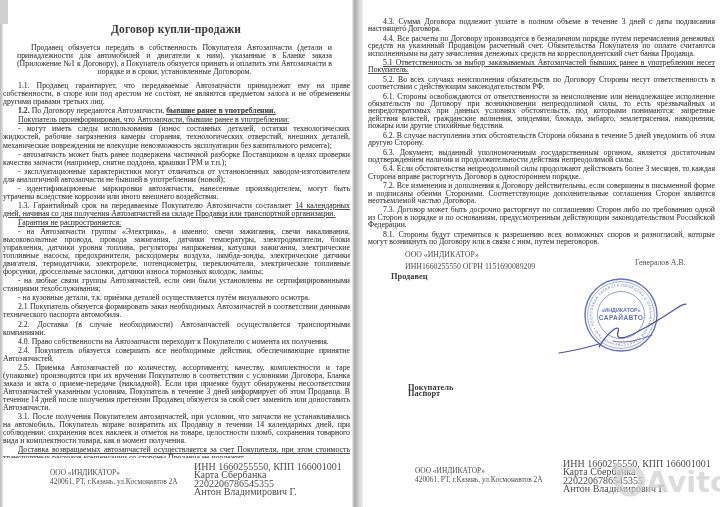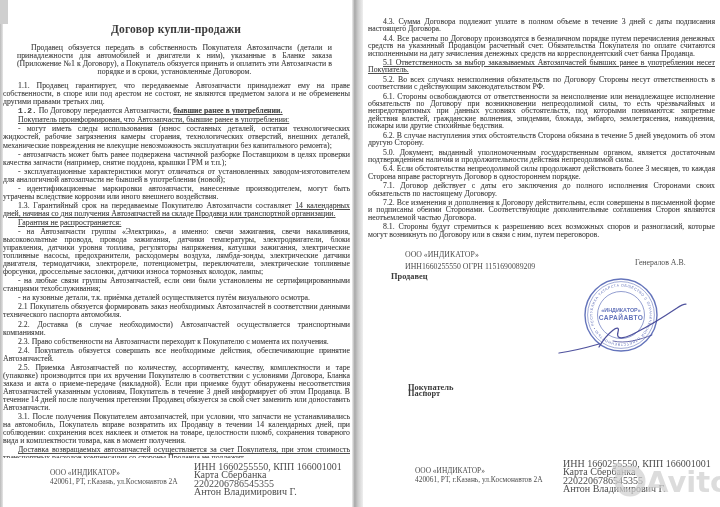--- a/index.html
+++ b/index.html
@@ -34,21 +34,21 @@
     font-size:7.8px;line-height:8.05px;}
   #right-body{left:5px;top:18px;width:347px;max-height:232px;overflow:hidden;
     font-size:7.8px;line-height:7.4px;}
 
   .body-text p{margin:0 0 1px;text-indent:15px;}
   #right-body p{margin:0 0 2px;}
   #lp0{text-indent:14px;margin:0 18px 6px 14px;text-align-last:center;}
   #rp0{margin-bottom:4px;}
 
   .u{text-decoration:underline;}
-  .b{font-weight:bold;font-family:Liberation Mono, monospace;}
+  .b{font-weight:bold;}
   .bu{font-weight:bold;text-decoration:underline;}
 
   .sign-h{position:absolute;font-weight:bold;font-size:8.4px;color:#3c3c3c;}
   .sign-line{position:absolute;font-size:7.8px;color:#4d4d4d;}
 
   .footer-org{position:absolute;font-size:7.4px;line-height:8.8px;color:#4d4d4d;}
   .footer-req{position:absolute;font-size:10px;line-height:8.4px;color:#4d4d4d;}
 
   .stamp{position:absolute;left:219px;top:276px;width:78px;height:78px;opacity:.88;}
   .sig{position:absolute;left:192px;top:293px;width:135px;height:68px;}
@@ -74,21 +74,21 @@
     <p>- автозапчасть может быть ранее подвержена частичной разборке Поставщиком в целях проверки качества запчасти (например, снятие поддона, крышки ГРМ и т.п.);</p>
     <p>- эксплуатационные характеристики могут отличаться от установленных заводом-изготовителем для аналогичной автозапчасти не бывшей в употреблении (новой);</p>
     <p>- идентификационные маркировки автозапчасти, нанесенные производителем, могут быть утрачены вследствие коррозии или иного внешнего воздействия.</p>
     <p><span>1.3. Гарантийный срок на передаваемые Покупателю Автозапчасти составляет </span><span class="u">14 календарных дней, начиная со дня получения Автозапчастей на складе Продавца или транспортной организации.</span></p>
     <p class="u">Гарантия не распространяется:</p>
     <p>- на Автозапчасти группы «Электрика», а именно: свечи зажигания, свечи накаливания, высоковольтные провода, провода зажигания, датчики температуры, электродвигатели, блоки управления, датчики уровня топлива, регуляторы напряжения, катушки зажигания, электрические топливные насосы, предохранители, расходомеры воздуха, лямбда-зонды, электрические датчики двигателя, термодатчики, электрореле, потенциометры, переключатели, электрические топливные форсунки, дроссельные заслонки, датчики износа тормозных колодок, лампы;</p>
     <p>- на любые связи группы Автозапчастей, если они были установлены не сертифицированными станциями техобслуживания;</p>
     <p>- на кузовные детали, т.к. приёмка деталей осуществляется путём визуального осмотра.</p>
     <p>2.1 Покупатель обязуется формировать заказ необходимых Автозапчастей в соответствии данными технического паспорта автомобиля.</p>
     <p>2.2. Доставка (в случае необходимости) Автозапчастей осуществляется транспортными компаниями.</p>
-    <p>2.3.  Право собственности на Автозапчасти переходит к Покупателю с момента их получения.</p>
+    <p>4.0.  Право собственности на Автозапчасти переходит к Покупателю с момента их получения.</p>
     <p>2.4. Покупатель обязуется совершать все необходимые действия, обеспечивающие принятие Автозапчастей.</p>
     <p>2.5. Приемка Автозапчастей по количеству, ассортименту, качеству, комплектности и таре (упаковке) производится при их вручении Покупателю в соответствии с условиями Договора, Бланка заказа и акта о приеме-передаче (накладной). Если при приемке будут обнаружены несоответствия Автозапчастей указанным условиям, Покупатель в течение 3 дней информирует об этом Продавца. В течение 14 дней после получения претензии Продавец обязуется за свой счет заменить или доноставить Автозапчасти.</p>
     <p>3.1. После получения Покупателем автозапчастей, при условии, что запчасти не устанавливались на автомобиль, Покупатель вправе возвратить их Продавцу в течении 14 календарных дней, при соблюдении: сохранения всех наклеек и отметок на товаре, целостности пломб, сохранения товарного вида и комплектности товара, как в момент получения.</p>
     <p class="u">Доставка возвращаемых автозапчастей осуществляется за счет Покупателя, при этом стоимость транспортных расходов компенсации со стороны Продавца не подлежит.</p>
 
   </div>
 
   <div class="footer-org" style="left:50px;top:469px;">
     <div>ООО «ИНДИКАТОР»</div>
     <div>420061, РТ, г.Казань, ул.Космонавтов 2А</div>
@@ -102,24 +102,24 @@
 </div>
 
 <div class="page" id="right-page">
   <div class="body-text" id="right-body">
     <p id="rp0">4.3. Сумма Договора подлежит уплате в полном объеме в течение 3 дней с даты подписания настоящего Договора.</p>
     <p>4.4. Все расчеты по Договору производятся в безналичном порядке путем перечисления денежных средств на указанный Продавцом расчетный счет. Обязательства Покупателя по оплате считаются исполненными на дату зачисления денежных средств на корреспондентский счет банка Продавца.</p>
     <p class="u">5.1 Ответственность за выбор заказываемых Автозапчастей бывших ранее в употреблении несет Покупатель.</p>
     <p>5.2. Во всех случаях неисполнения обязательств по Договору Стороны несут ответственность в соответствии с действующим законодательством РФ.</p>
     <p>6.1. Стороны освобождаются от ответственности за неисполнение или ненадлежащее исполнение обязательств по Договору при возникновении непреодолимой силы, то есть чрезвычайных и непредотвратимых при данных условиях обстоятельств, под которыми понимаются: запретные действия властей, гражданские волнения, эпидемии, блокада, эмбарго, землетрясения, наводнения, пожары или другие стихийные бедствия.</p>
     <p>6.2. В случае наступления этих обстоятельств Сторона обязана в течение 5 дней уведомить об этом другую Сторону.</p>
-    <p>5.0. Документ, выданный уполномоченным государственным органом, является достаточным подтверждением наличия и продолжительности действия непреодолимой силы.</p>
+    <p>6.3. Документ, выданный уполномоченным государственным органом, является достаточным подтверждением наличия и продолжительности действия непреодолимой силы.</p>
     <p>6.4. Если обстоятельства непреодолимой силы продолжают действовать более 3 месяцев, то каждая Сторона вправе расторгнуть Договор в одностороннем порядке.</p>
-    <p>7.1. Договор действует с даты его заключения до полного исполнения Сторонами своих обязательств по настоящему Договору.</p>
     <p>7.2. Все изменения и дополнения к Договору действительны, если совершены в письменной форме и подписаны обеими Сторонами. Соответствующие дополнительные соглашения Сторон являются неотъемлемой частью Договора.</p>
+    <p>7.3. Договор может быть досрочно расторгнут по соглашению Сторон либо по требованию одной из Сторон в порядке и по основаниям, предусмотренным действующим законодательством Российской Федерации.</p>
     <p>8.1. Стороны будут стремиться к разрешению всех возможных споров и разногласий, которые могут возникнуть по Договору или в связи с ним, путем переговоров.</p>
 
   </div>
 
   <div class="sign-h" style="left:28px;top:228px;margin-top:44px;">Продавец</div>
   <div class="sign-line" style="left:42px;top:250px;">ООО «ИНДИКАТОР»</div>
   <div class="sign-line" style="left:42px;top:262px;">ИНН1660255550 ОГРН 1151690089209</div>
   <div class="sign-line" style="left:272px;top:258px;">Генералов А.В.</div>
 
   <svg class="stamp" viewBox="0 0 78 78">

